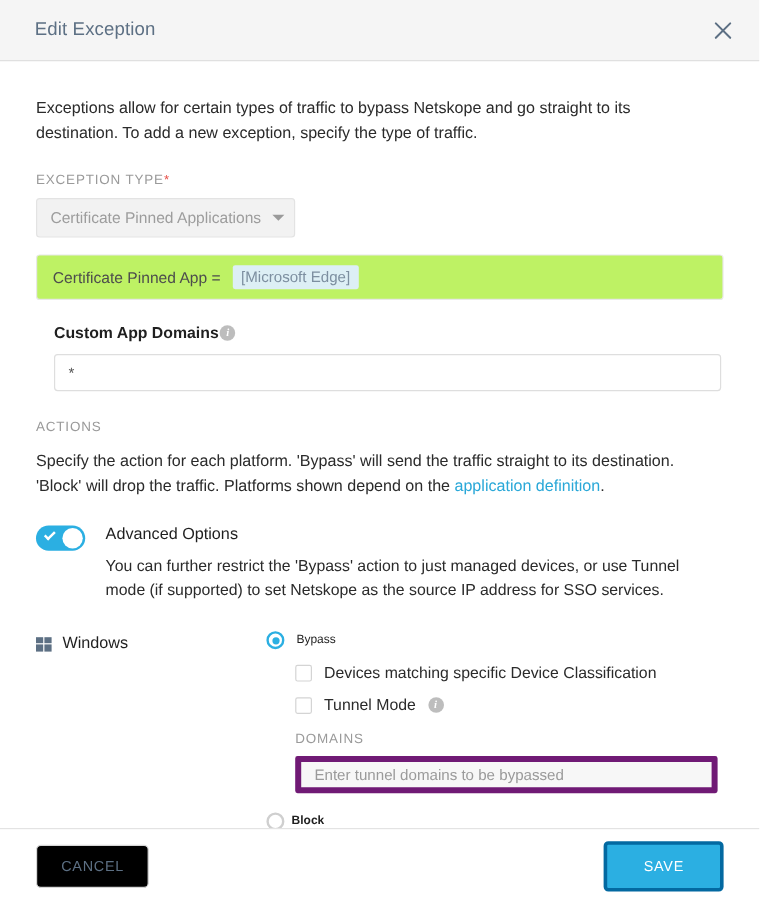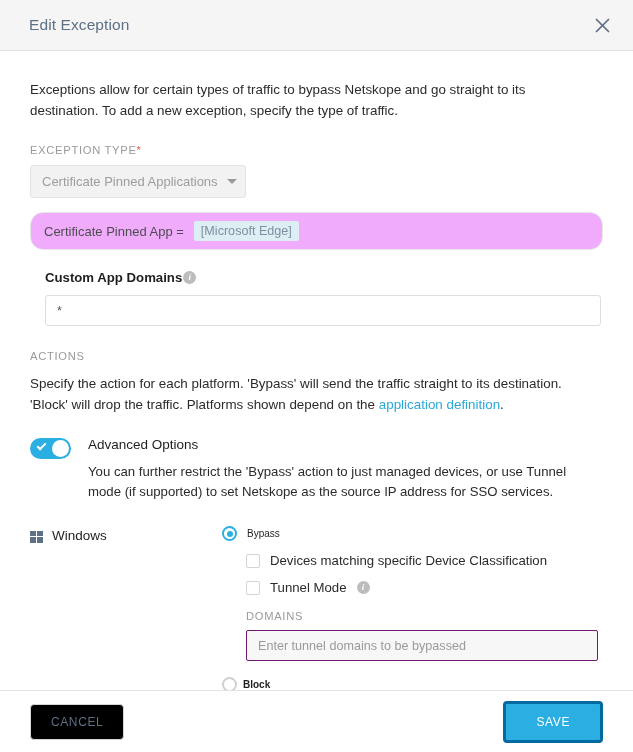--- a/index.html
+++ b/index.html
@@ -101,23 +101,23 @@
     border-right: 5px solid transparent;
     border-top: 5px solid #9a9a9a;
     margin-left: 4px;
     flex: none;
   }
 
   
   .criteria-bar {
     margin-top: 14px;
     height: 38px;
-    background: #f0abfc;
+    background: #bef264;
     border: 1px solid #e8e8e8;
-    border-radius: 13px;
+    border-radius: 3px;
     display: flex;
     align-items: center;
     padding: 0 13px;
   }
   .criteria-key {
     font-size: 13px;
     color: #4d4d4d;
     margin-right: 10px;
   }
   .criteria-chip {
@@ -304,21 +304,21 @@
     font-size: 11.2px;
     letter-spacing: 0.7px;
     color: #9a9a9a;
     text-transform: uppercase;
   }
   .domains-input {
     margin-top: 8px;
     margin-left: 24px;
     width: 352px;
     height: 31px;
-    border: 1px solid #701a75;
+    border: 5px solid #701a75;
     border-radius: 2px;
     background: #f7f7f7;
     font-size: 12.6px;
     color: #4d4d4d;
     padding: 0 11px;
     font-family: "Liberation Sans", sans-serif;
     outline: none;
   }
   .domains-input::placeholder { color: #9a9a9a; }
 

